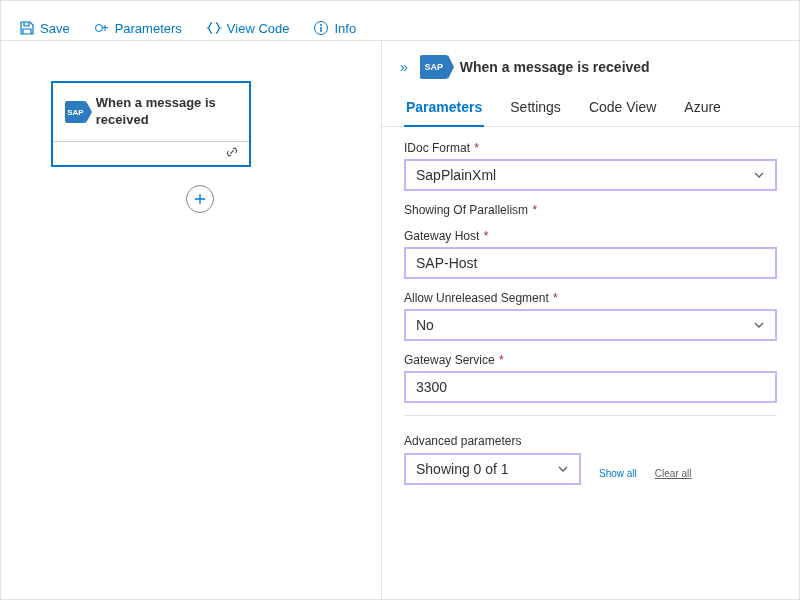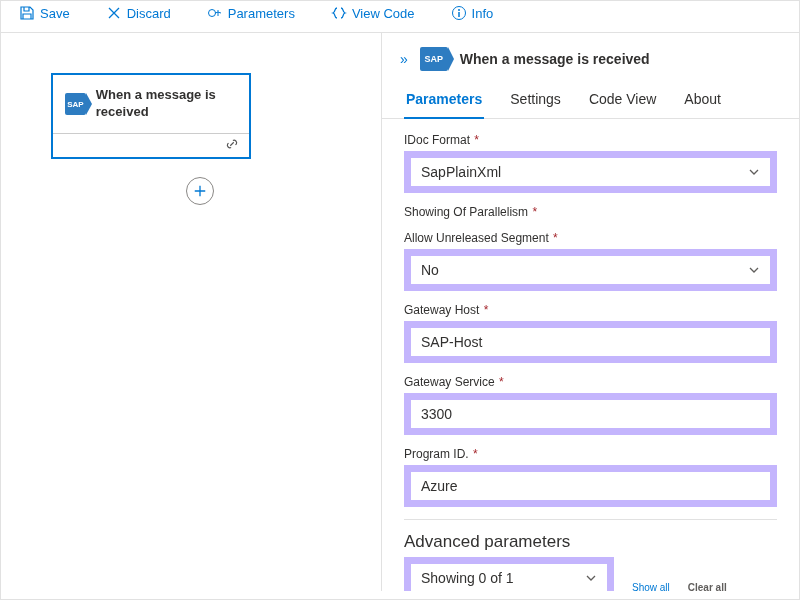--- a/index.html
+++ b/index.html
@@ -1,18 +1,18 @@
 <!DOCTYPE html>
 <html><head>
   <meta charset="utf-8">
   <style>
     * { box-sizing: border-box; margin: 0; padding: 0; font-family: "Segoe UI", Arial, sans-serif; }
     body { width: 800px; height: 600px; background: #fff; font-size: 13px; color: #323130; overflow: hidden; border: 1px solid #e1e1e1; }
 
-    .toolbar { display: flex; align-items: flex-start; height: 32px; padding: 0 10px; border-bottom: 1px solid #e1e1e1; gap: 20px; }
+    .toolbar { display: flex; align-items: flex-end; height: 40px; padding: 0 10px; border-bottom: 1px solid #e1e1e1; gap: 8px; }
     .toolbar-item { display: flex; align-items: center; gap: 5px; padding: 4px 8px; color: #0078d4; cursor: pointer; font-size: 13px; }
     .toolbar-item svg { width: 16px; height: 16px; }
 
     .main { display: flex; height: calc(100% - 40px); }
 
     .canvas { flex: 0 0 380px; padding: 40px 0 0 50px; background: #fff; position: relative; }
     .trigger-card { width: 200px; border: 2px solid #0078d4; background: #fff; }
     .trigger-card-top { display: flex; align-items: center; gap: 10px; padding: 10px 12px; min-height: 58px; }
     .sap-icon { width: 26px; height: 22px; background: #2d7cc1; color: #fff; display: flex; align-items: center; justify-content: center; font-size: 8px; font-weight: bold; border-radius: 2px; position: relative; }
     .sap-icon::after { content: ""; position: absolute; right: -6px; top: 0; border-left: 6px solid #2d7cc1; border-top: 11px solid transparent; border-bottom: 11px solid transparent; }
@@ -29,45 +29,39 @@
     .panel-title { font-weight: 600; font-size: 14px; }
 
     .tabs { display: flex; gap: 24px; padding: 14px 22px 0; border-bottom: 1px solid #e1e1e1; }
     .tab { padding: 6px 2px 10px; font-size: 14px; color: #323130; cursor: pointer; }
     .tab.active { color: #0078d4; font-weight: 600; border-bottom: 2px solid #0078d4; margin-bottom: -1px; }
 
     .form { padding: 14px 22px 10px; overflow-y: auto; }
     .field { margin-bottom: 12px; }
     .field-label { font-size: 12px; color: #323130; margin-bottom: 4px; display: block; }
     .req { color: #a4262c; margin-left: 1px; }
-    .control { width: 100%; border: 7px solid #c4b5fd; padding: 6px 10px; font-size: 14px; background: #fff; color: #323130; }
+    .control { width: 100%; border: 2px solid #c4b5fd; padding: 6px 10px; font-size: 14px; background: #fff; color: #323130; }
     .select { display: flex; align-items: center; justify-content: space-between; cursor: pointer; }
     .select svg { width: 12px; height: 12px; }
     .advanced { margin-top: 10px; border-top: 1px solid #e1e1e1; padding-top: 12px; }
     .advanced-row { display: flex; align-items: flex-end; gap: 18px; }
-    .advanced-row .select { width: 210px; }
+    .advanced-row .select { width: 177px; }
     .link { color: #0078d4; font-size: 10px; cursor: pointer; padding-bottom: 6px; }
-    .link.gray { color: #605e5c; text-decoration: underline; font-weight: bold; }
-    .adv-label { font-size: 17px; margin-bottom: 5px; display: block; }
+    .link.gray { color: #605e5c; text-decoration: underline; }
+    .adv-label { font-size: 12px; margin-bottom: 5px; display: block; margin-top: 6px; }
   </style>
 </head>
 <body>
 
 <div class="toolbar">
   <div class="toolbar-item">
     <svg viewBox="0 0 16 16">
         <path fill="none" stroke="#0078d4" stroke-width="1.2" d="M2 2h9l3 3v9H2z M5 2v4h5V2 M4 14v-5h8v5"></path>
       </svg>
     <span>Save</span>
-  </div>
-  <div class="toolbar-item">
-    <svg viewBox="0 0 16 16">
-        <path fill="none" stroke="#0078d4" stroke-width="1.3" d="M3 3l10 10 M13 3L3 13"></path>
-      </svg>
-    <span>Discard</span>
   </div>
   <div class="toolbar-item">
     <svg viewBox="0 0 16 16">
         <circle cx="5" cy="8" r="3.5" fill="none" stroke="#0078d4"></circle>
         <path stroke="#0078d4" fill="none" d="M8 8 a6 6 0 0 1 6 0"></path>
         <path stroke="#0078d4" d="M11 5v6"></path>
       </svg>
     <span>Parameters</span>
   </div>
   <div class="toolbar-item">
@@ -117,63 +111,59 @@
       <div class="panel-sap">
           <span>SAP</span>
         </div>
       <div class="panel-title">When a message is received</div>
     </div>
 
     <div class="tabs">
       <div class="tab active">Parameters</div>
       <div class="tab">Settings</div>
       <div class="tab">Code View</div>
-      <div class="tab">About</div>
+      <div class="tab">Azure</div>
     </div>
 
     <div class="form">
 
       <div class="field">
         <label class="field-label"><span>IDoc Format</span><span class="req"> *</span></label>
         <div class="control select">
           <span>SapPlainXml</span>
           <svg viewBox="0 0 12 12">
               <path fill="none" stroke="#605e5c" stroke-width="1.3" d="M2 4l4 4 4-4"></path>
             </svg>
         </div>
       </div>
 
       <div class="field">
         <label class="field-label"><span>Showing Of Parallelism</span><span class="req"> *</span></label>
       </div>
 
       <div class="field">
+        <label class="field-label"><span>Gateway Host</span><span class="req"> *</span></label>
+        <input class="control" value="SAP-Host" style="">
+      </div>
+
+      <div class="field">
         <label class="field-label"><span>Allow Unreleased Segment</span><span class="req"> *</span></label>
         <div class="control select">
           <span>No</span>
           <svg viewBox="0 0 12 12">
               <path fill="none" stroke="#605e5c" stroke-width="1.3" d="M2 4l4 4 4-4"></path>
             </svg>
         </div>
       </div>
 
       <div class="field">
-        <label class="field-label"><span>Gateway Host</span><span class="req"> *</span></label>
-        <input class="control" value="SAP-Host" style="">
-      </div>
-
-      <div class="field">
         <label class="field-label"><span>Gateway Service</span><span class="req"> *</span></label>
         <input class="control" value="3300" style="">
       </div>
 
-      <div class="field">
-        <label class="field-label"><span>Program ID.</span><span class="req"> *</span></label>
-        <input class="control" value="Azure" style="">
-      </div>
 
       <div class="advanced">
         <span class="adv-label">Advanced parameters</span>
         <div class="advanced-row">
           <div class="control select">
             <span>Showing 0 of 1</span>
             <svg viewBox="0 0 12 12">
                 <path fill="none" stroke="#605e5c" stroke-width="1.3" d="M2 4l4 4 4-4"></path>
               </svg>
           </div>

